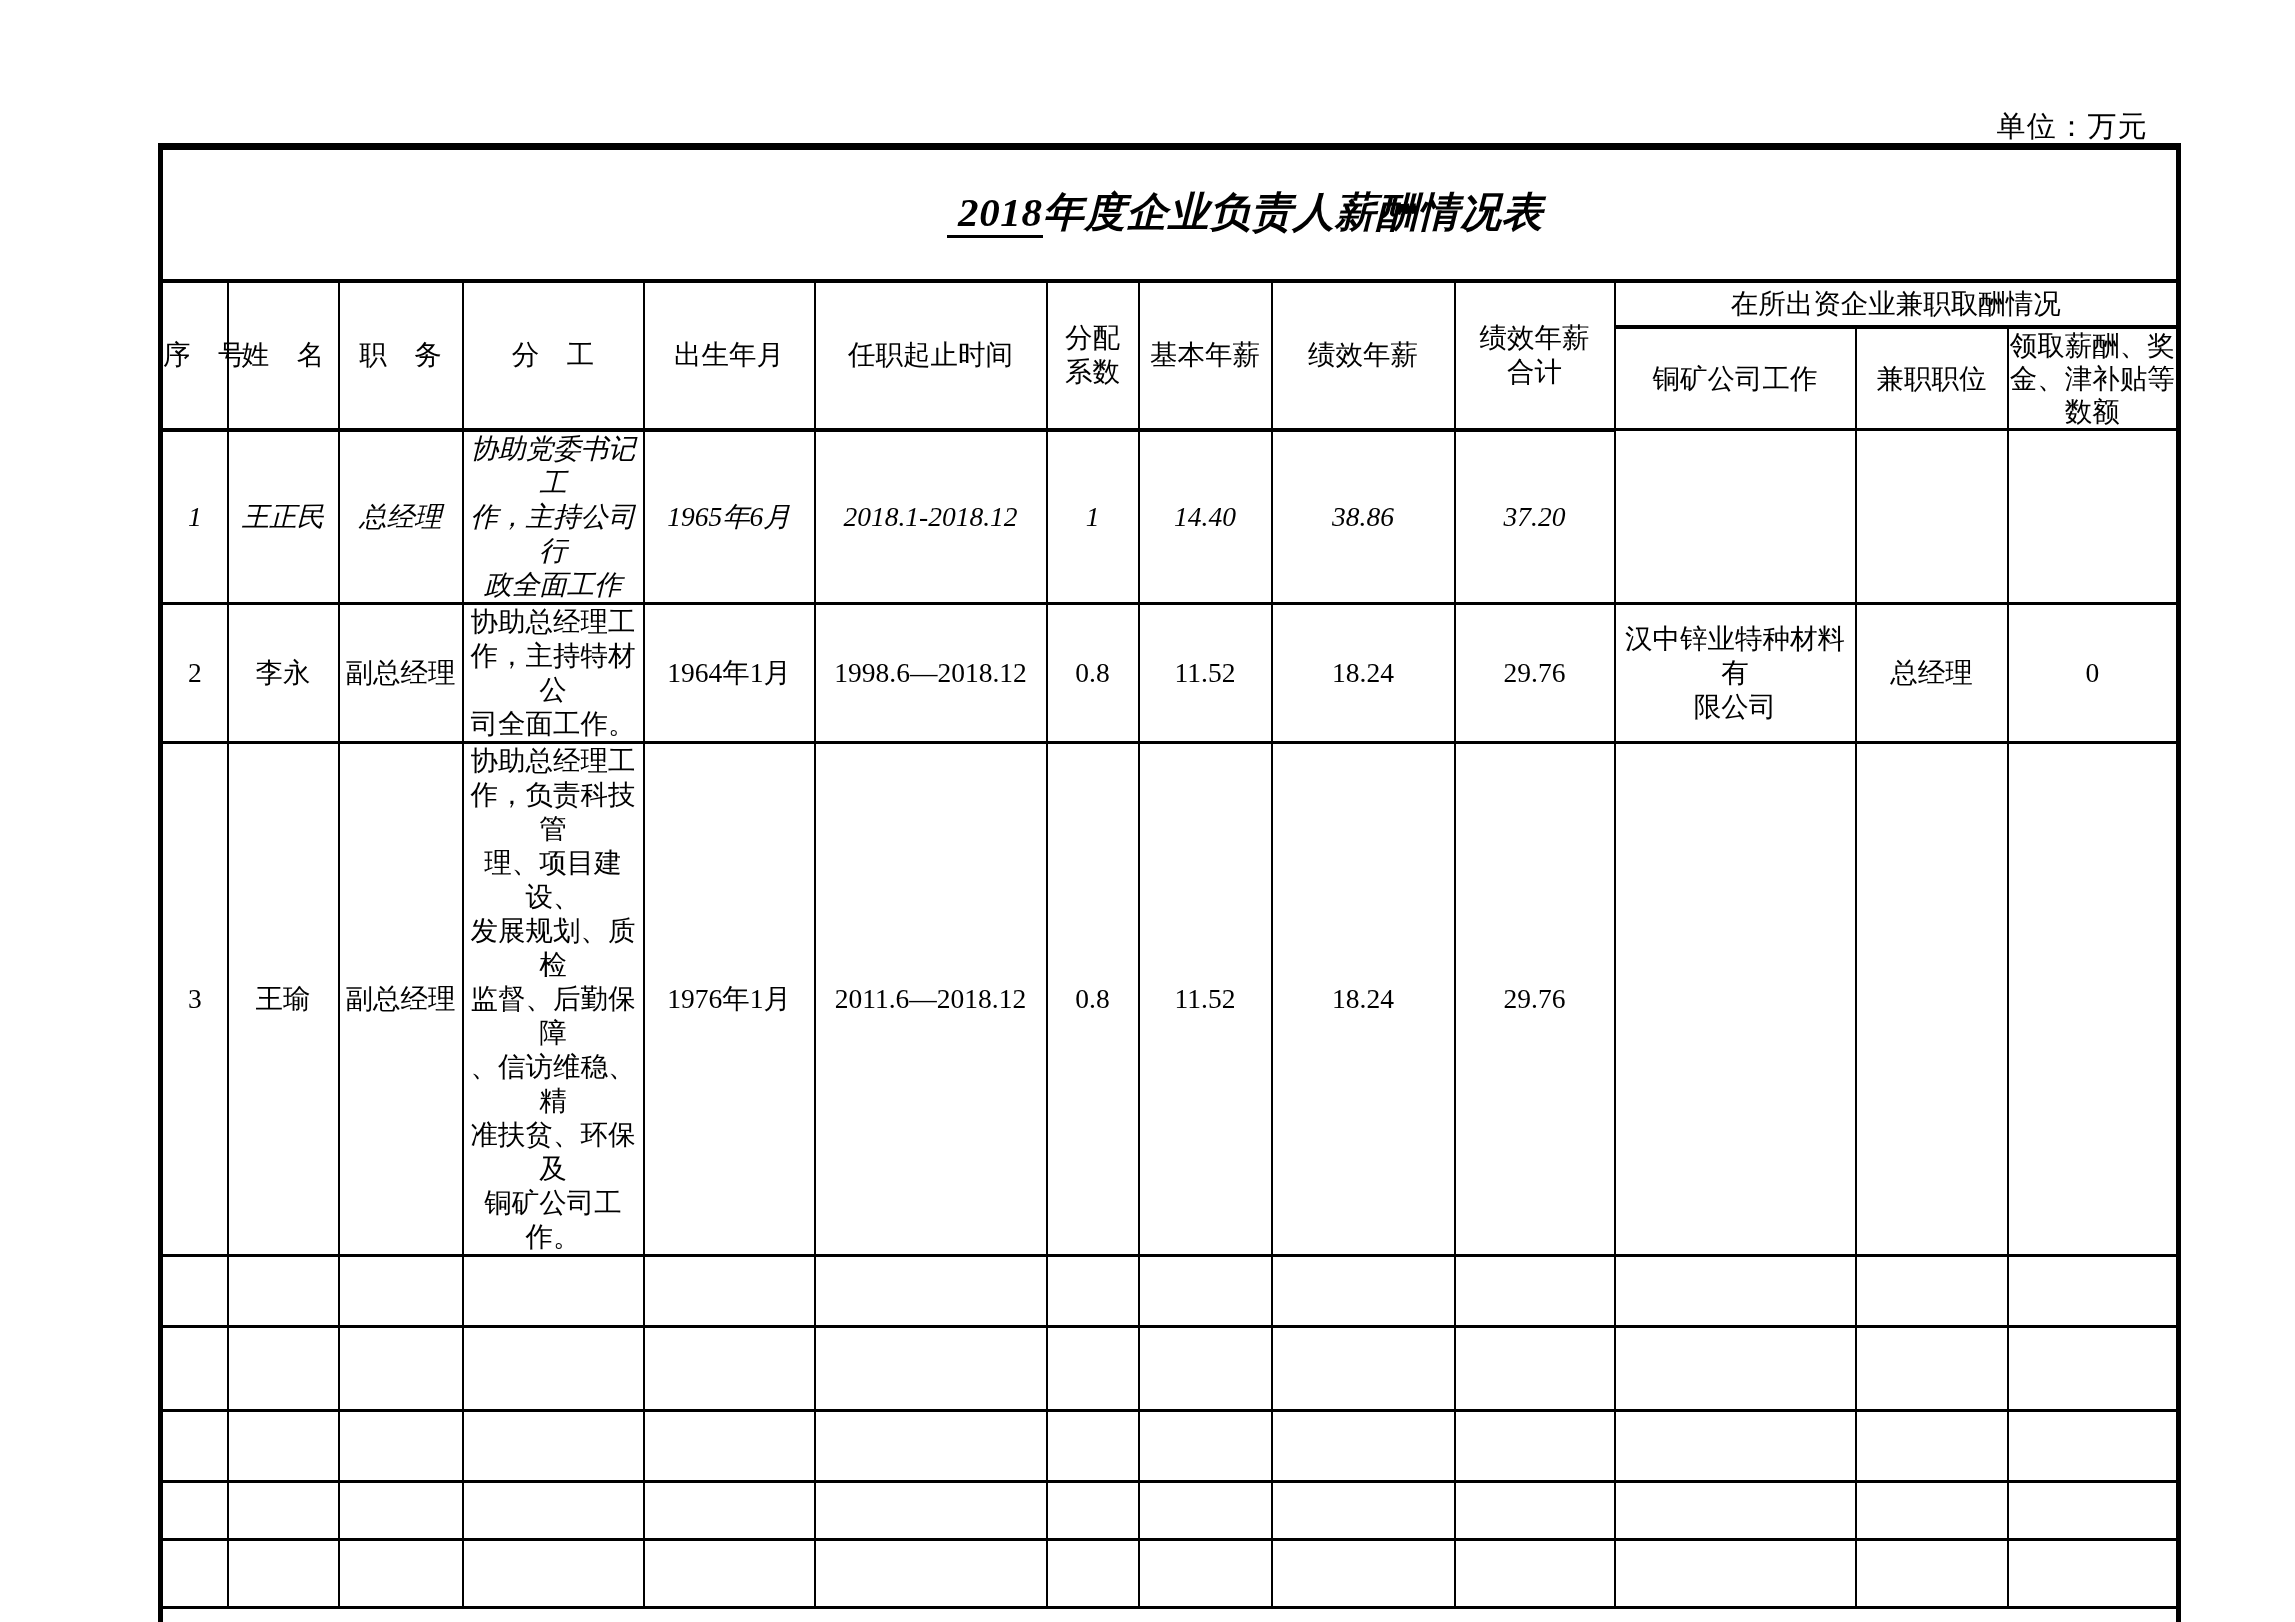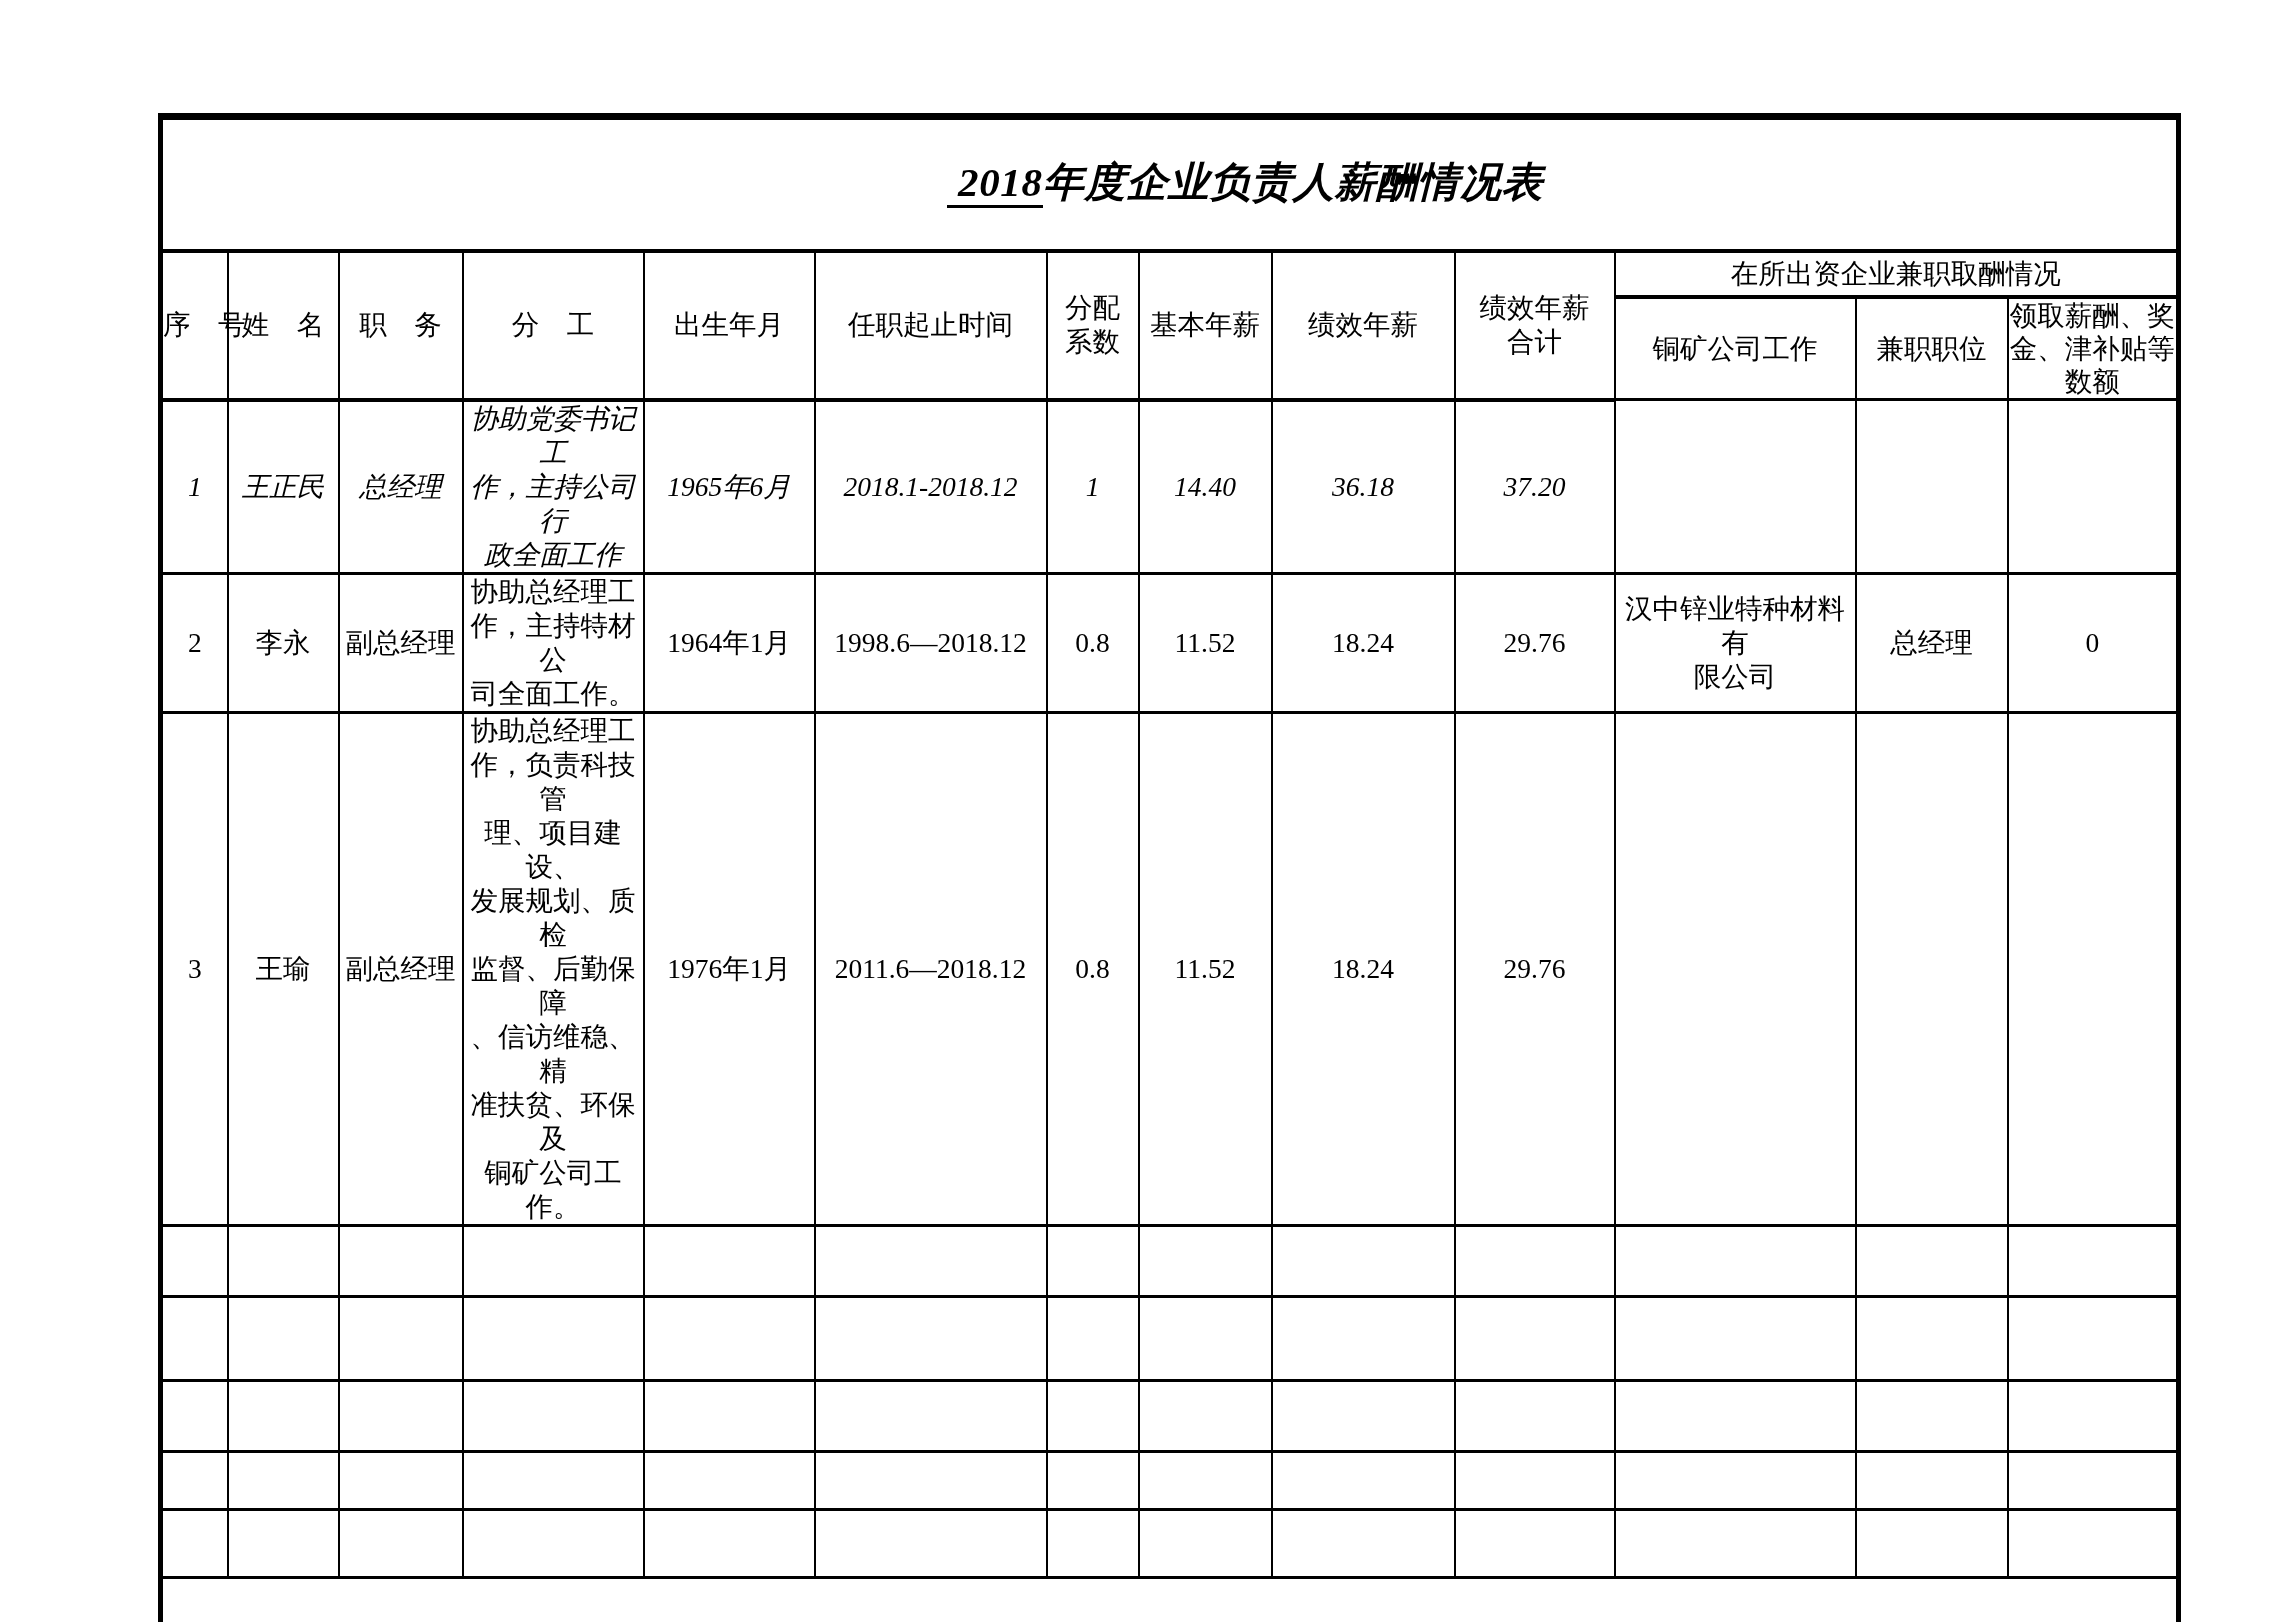--- a/index.html
+++ b/index.html
@@ -46,20 +46,21 @@
   tr.notes-row td{
     height:152px;text-align:left;vertical-align:top;
     padding:7.9px 6.5px 0 7.9px;border-bottom-width:5.2px;
   }
 </style>
 </head>
 <body>
 
 <div class="sheet">
 
+  <div class="unit-label">单位：万元</div>
 
   <table class="salary">
     <colgroup>
       <col style="width:67px">
         <col style="width:111px">
         <col style="width:124px">
       <col style="width:181px">
         <col style="width:171px">
         <col style="width:232px">
       <col style="width:92px">
@@ -103,21 +104,21 @@
       <td>1</td>
       <td>王正民</td>
       <td>总经理</td>
       <td class="duty">协助党委书记工
 作，主持公司行
 政全面工作</td>
       <td>1965年6月</td>
       <td>2018.1-2018.12</td>
       <td>1</td>
       <td>14.40</td>
-      <td>36.18</td>
+      <td>38.86</td>
       <td>37.20</td>
       <td></td>
       <td></td>
       <td></td>
     </tr>
 
     <tr class="row-2">
       <td>2</td>
       <td>李永</td>
       <td>副总经理</td>

